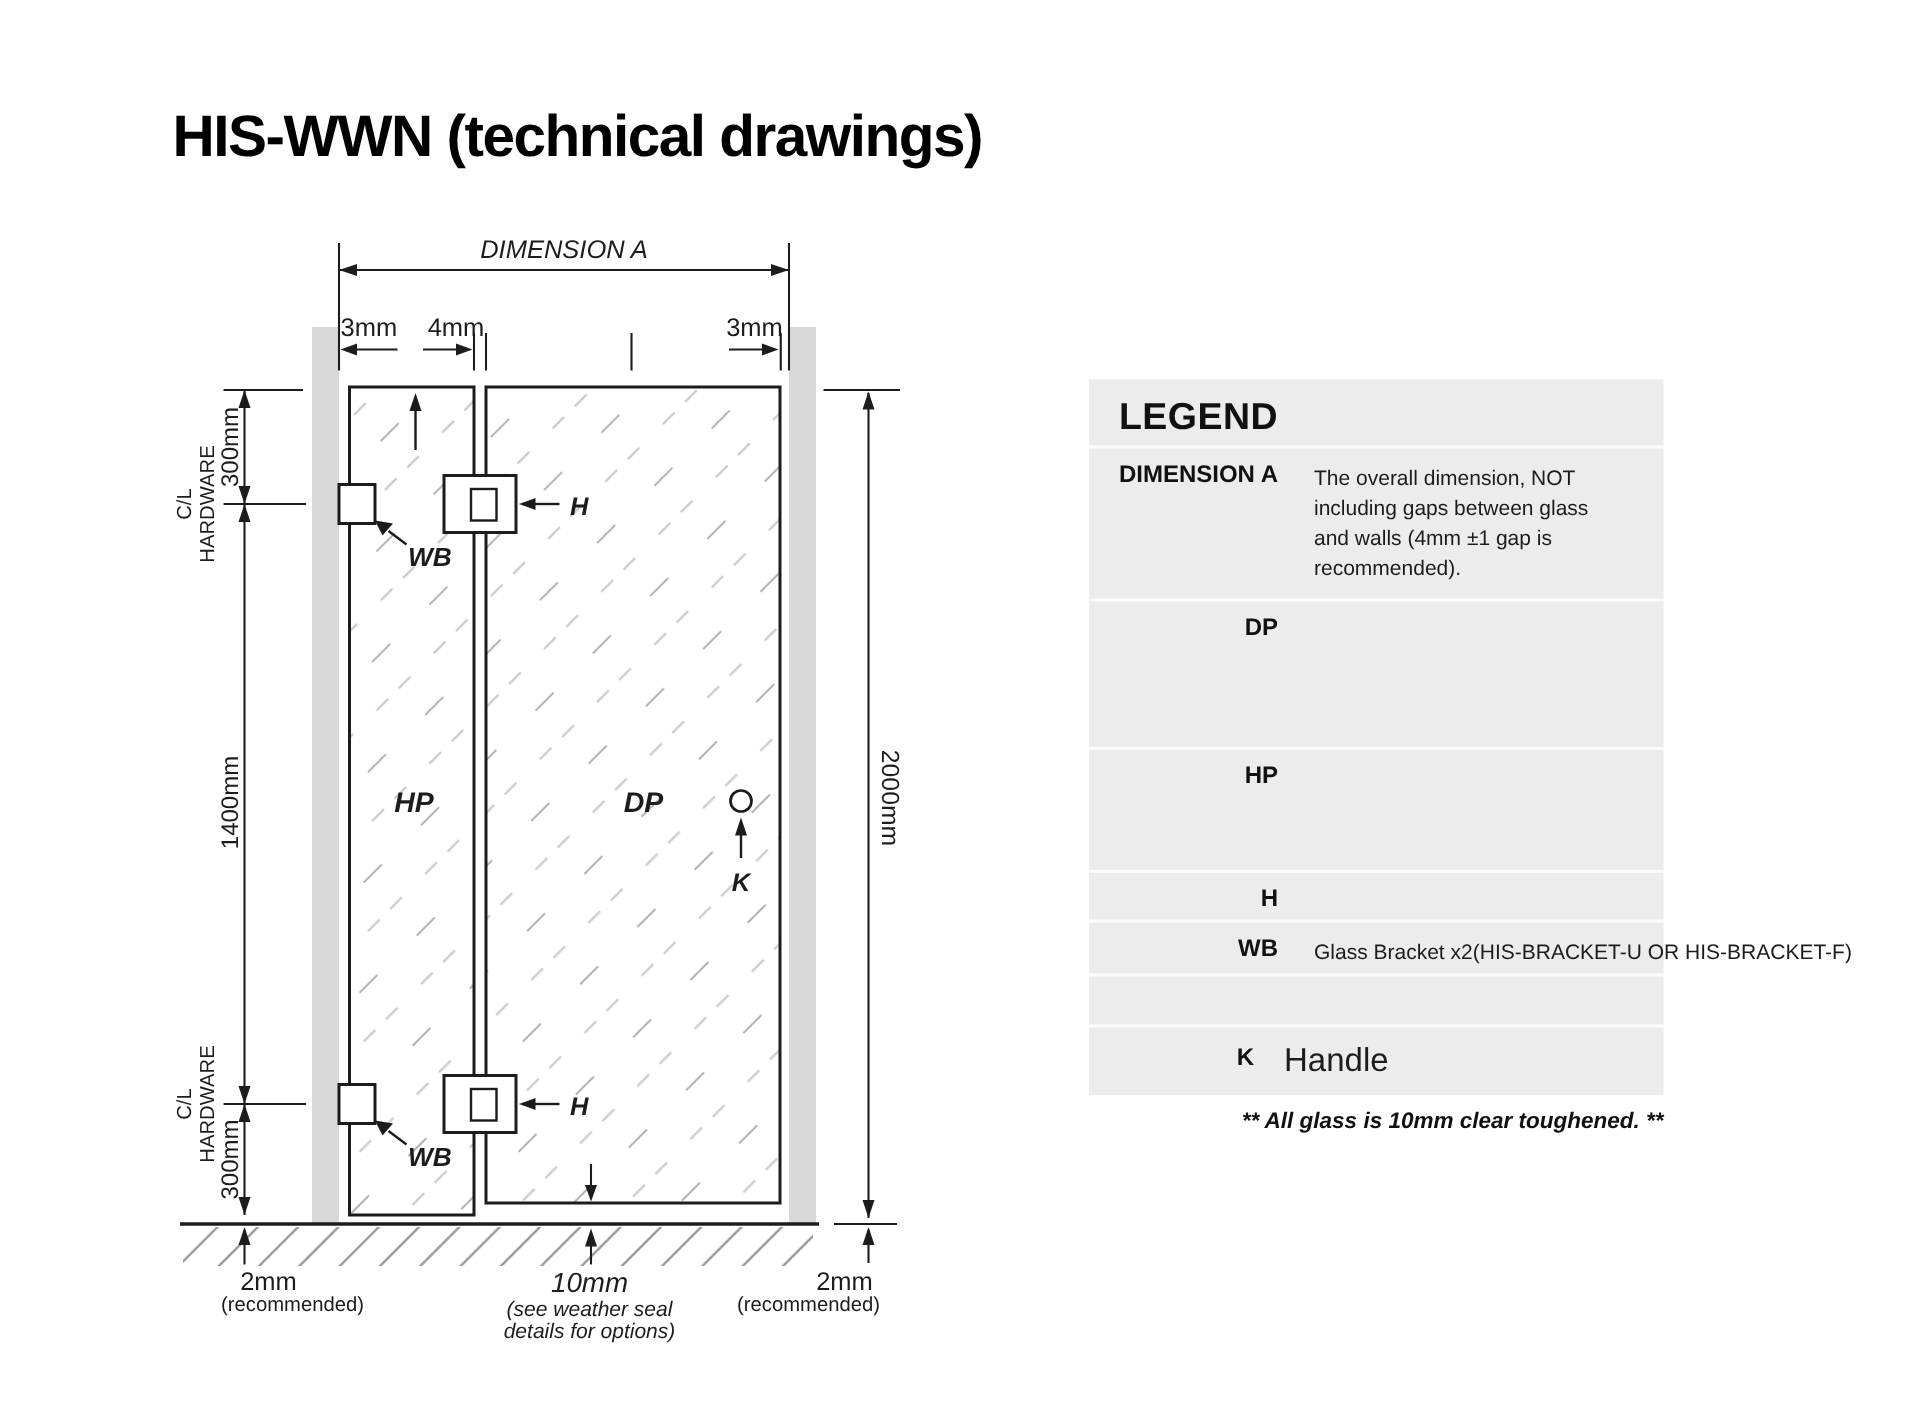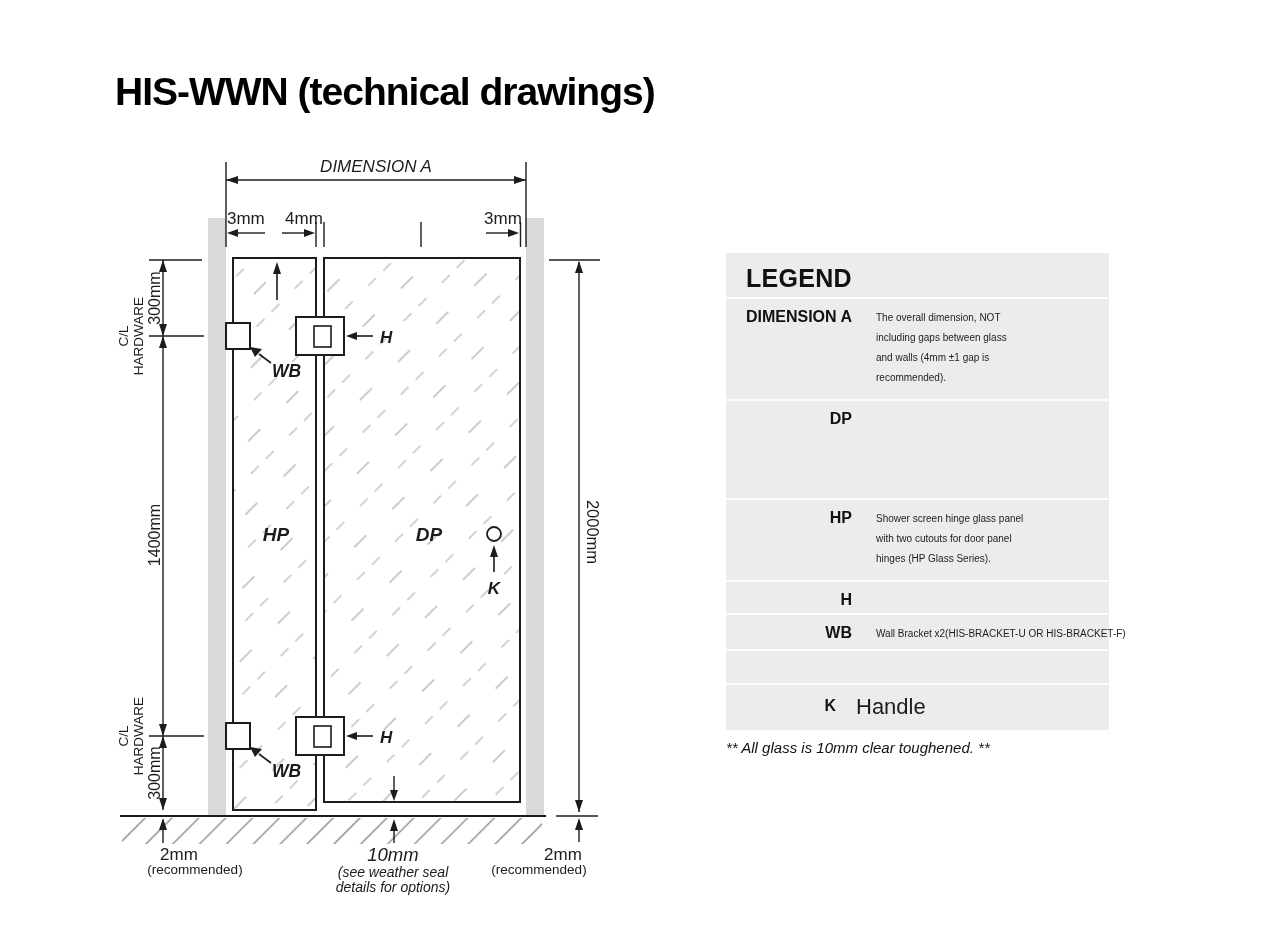--- a/index.html
+++ b/index.html
@@ -25,36 +25,36 @@
   }
   .lg-row{
     display:flex;box-sizing:border-box;border-top:2px solid #fbfbfb;
     padding-top:9px;
   }
   .lg-term{
     width:126px;text-align:right;font-weight:bold;font-size:16px;
     flex:0 0 auto;color:#111;
   }
   .lg-desc{
-    margin-left:24px;width:232px;font-size:10px;line-height:20px;
+    margin-left:24px;width:232px;font-size:14px;line-height:20px;
     white-space:pre-line;color:#1c1c1c;
   }
   .r1{height:102px;}
   .r2{height:99px;}
   .r3{height:82px;}
   .r4{height:33px;}
   .r5{height:36px;}
   .r5 .lg-desc{white-space:nowrap;width:auto;overflow:visible;}
   .r6{height:34px;}
   .r7{height:47px;padding-top:12px;}
   .r7 .lg-term{width:110px;}
   .r7 .lg-desc{margin-left:20px;font-size:22px;}
   .footnote{
-    position:absolute;left:690px;top:739px;width:383px;text-align:left;
-    font-size:15px;font-style:italic;color:#111;
+    position:absolute;left:690px;top:739px;width:383px;text-align:right;
+    font-size:15px;font-style:italic;color:#111;font-weight:bold;
   }
 </style>
 </head>
 <body>
 
 <div class="page">
 
   <div class="title">HIS-WWN (technical drawings)</div>
 
   <svg class="drawing-svg" viewBox="0 0 1285 944" xmlns="http://www.w3.org/2000/svg">
@@ -203,30 +203,27 @@
       <div class="lg-desc">The overall dimension, NOT
 including gaps between glass
 and walls (4mm ±1 gap is
 recommended).</div>
     </div>
     <div class="lg-row r2">
       <div class="lg-term">DP</div>
     </div>
     <div class="lg-row r3">
       <div class="lg-term">HP</div>
-      <div class="lg-desc">Shower screen hinge glass panel
-with two cutouts for door panel
-hinges (HP Glass Series).</div>
     </div>
     <div class="lg-row r4">
       <div class="lg-term">H</div>
     </div>
     <div class="lg-row r5">
       <div class="lg-term">WB</div>
-      <div class="lg-desc">Wall Bracket x2(HIS-BRACKET-U OR HIS-BRACKET-F)</div>
+      <div class="lg-desc">Glass Bracket x2(HIS-BRACKET-U OR HIS-BRACKET-F)</div>
     </div>
     <div class="lg-row r6">
       <div class="lg-term"></div>
       <div class="lg-desc"></div>
     </div>
     <div class="lg-row r7">
       <div class="lg-term">K</div>
       <div class="lg-desc">Handle</div>
     </div>
   </div>

